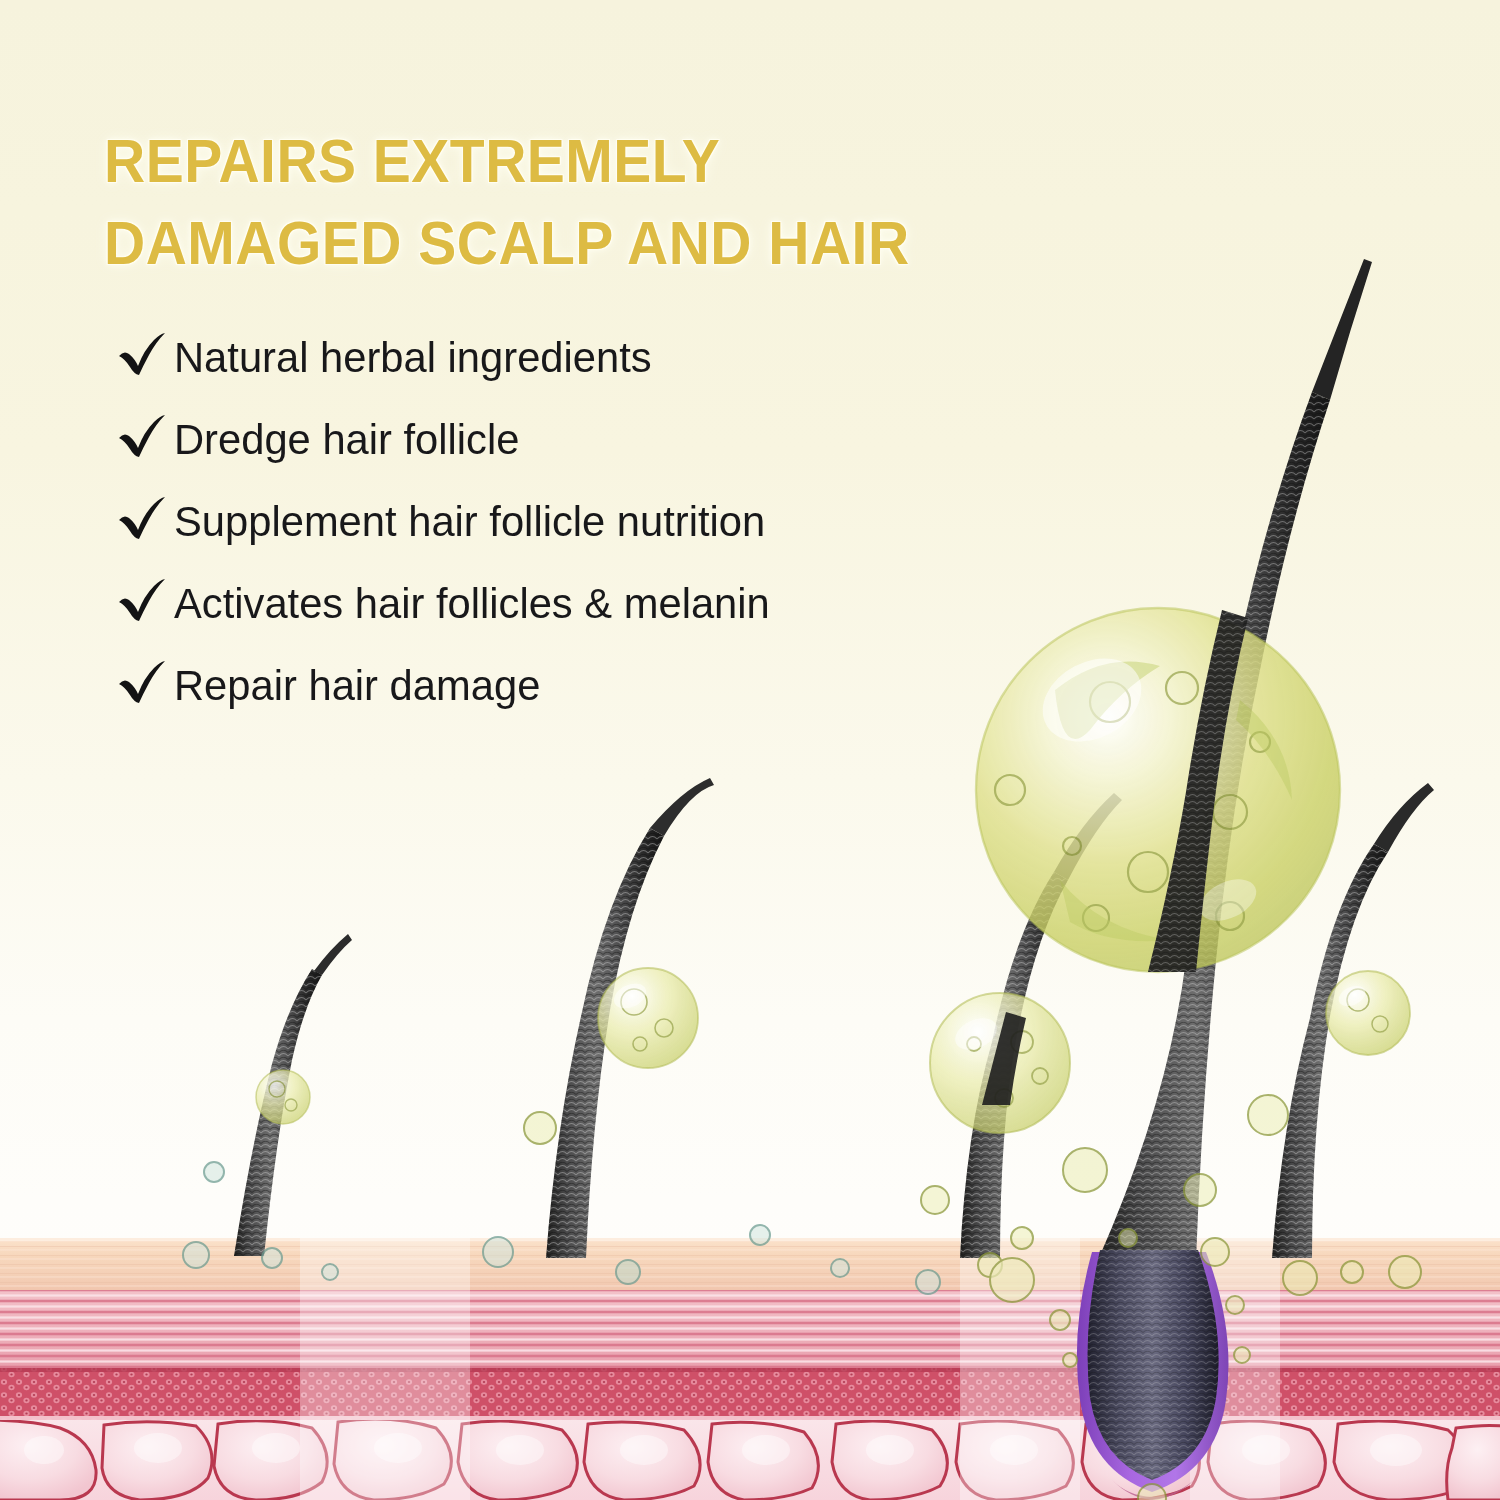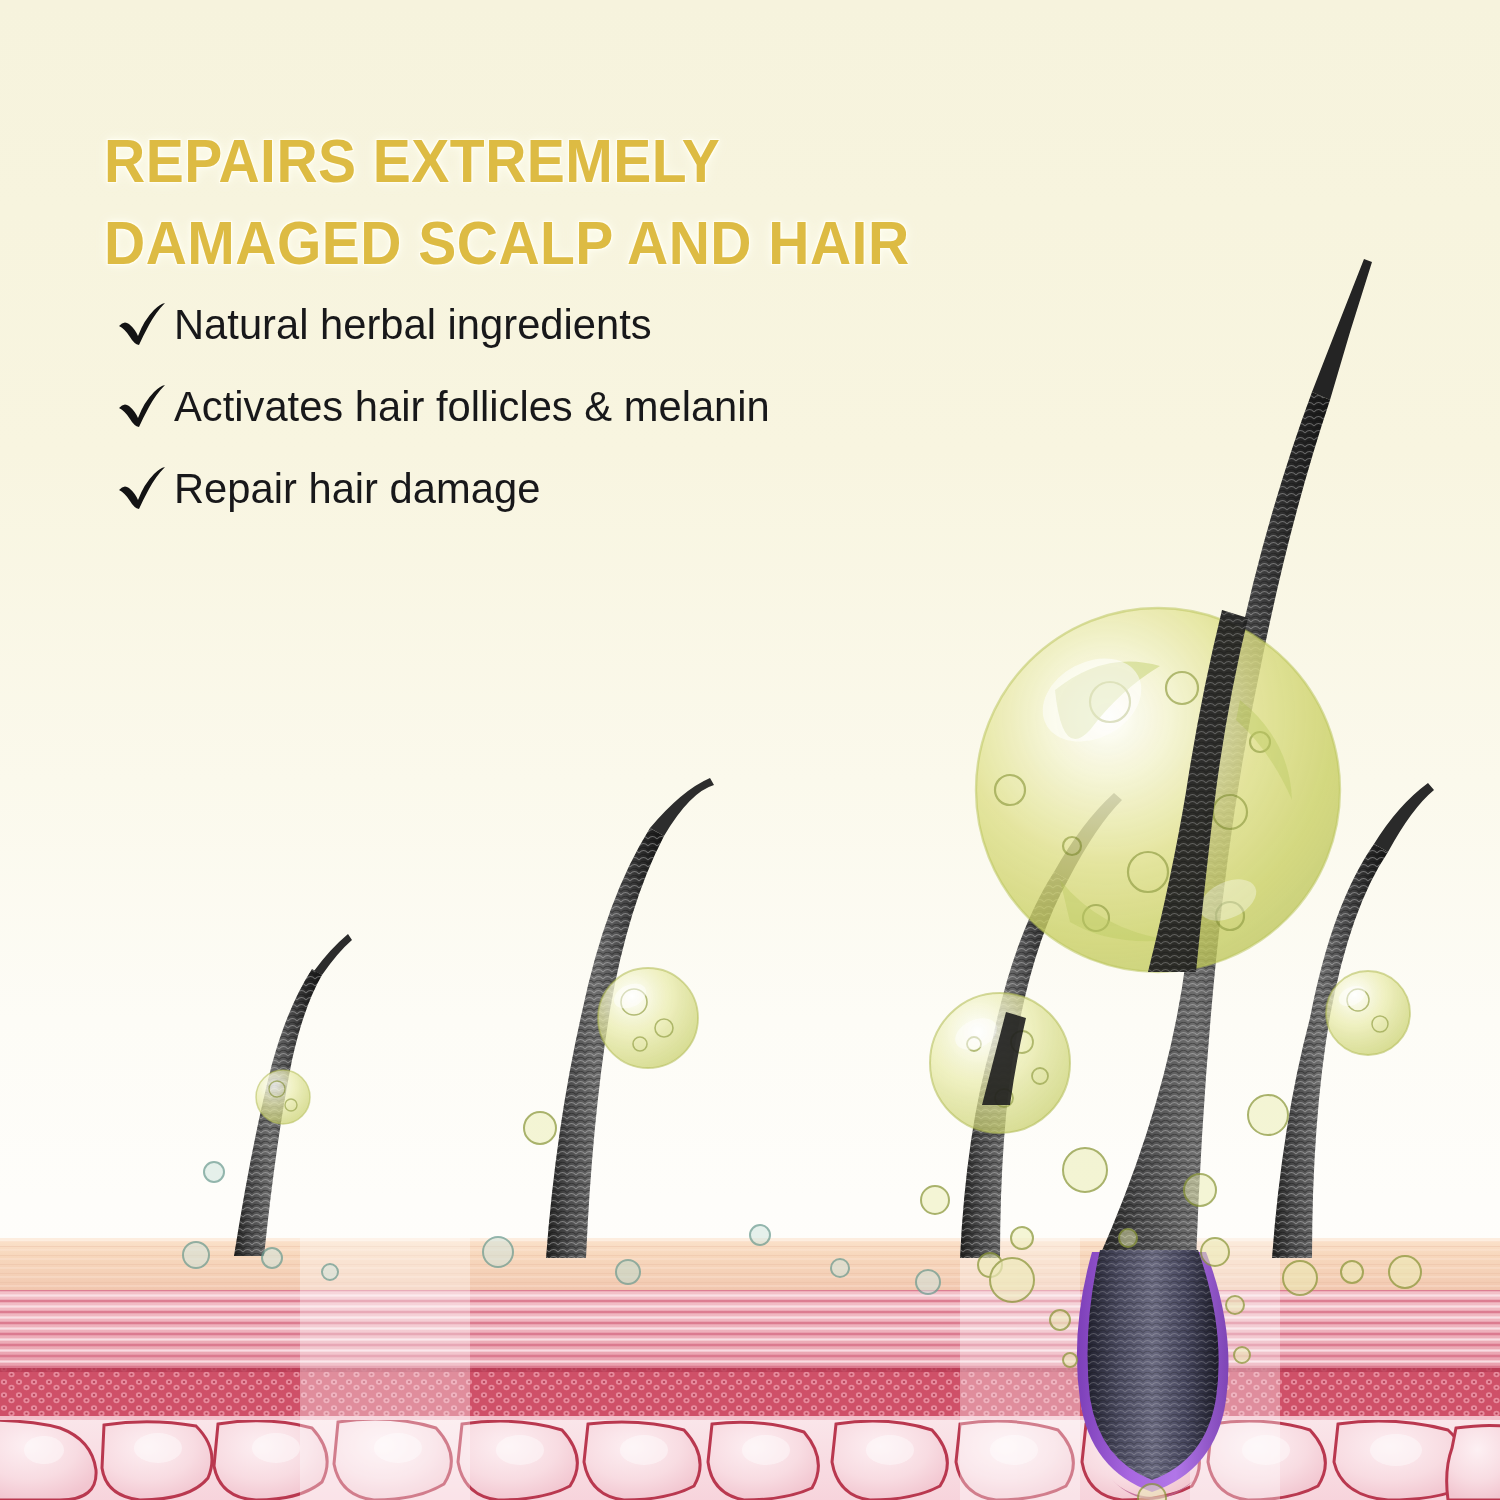--- a/index.html
+++ b/index.html
@@ -42,21 +42,21 @@
        0 0 14px rgba(255,255,240,.9);
   }
   #hl1{top:125px;}
   #hl2{top:207px;}
 
   .bullets{position:absolute;left:116px;top:300px;}
   .bullet{
     position:relative;
     height:82px;
     display:flex;
-    align-items:flex-start;
+    align-items:flex-end;
   }
   .check{
     width:52px;height:52px;
     flex:0 0 52px;
     display:block;
   }
   .btxt{
     font-family:"Liberation Sans Narrow","Liberation Sans",sans-serif;
     font-size:43px;
     font-weight:400;
@@ -371,21 +371,33 @@
 
     <div class="bullets" id="bullets">
   <div class="bullet">
     <svg class="check" viewBox="0 0 52 52">
       <path d="M3 26 Q8 20 13 24 Q19 29 22 36 Q28 20 38 10 Q44 4 49 3 Q40 12 33 25 Q27 36 23 45 Q18 44 14 37 Q9 29 3 26 Z" fill="#131314"></path>
     </svg>
     <span class="btxt">Natural herbal ingredients</span>
   </div>
 
 
-
+  <div class="bullet">
+    <svg class="check" viewBox="0 0 52 52">
+      <path d="M3 26 Q8 20 13 24 Q19 29 22 36 Q28 20 38 10 Q44 4 49 3 Q40 12 33 25 Q27 36 23 45 Q18 44 14 37 Q9 29 3 26 Z" fill="#131314"></path>
+    </svg>
+    <span class="btxt">Dredge hair follicle</span>
+  </div>
+
+  <div class="bullet">
+    <svg class="check" viewBox="0 0 52 52">
+      <path d="M3 26 Q8 20 13 24 Q19 29 22 36 Q28 20 38 10 Q44 4 49 3 Q40 12 33 25 Q27 36 23 45 Q18 44 14 37 Q9 29 3 26 Z" fill="#131314"></path>
+    </svg>
+    <span class="btxt">Supplement hair follicle nutrition</span>
+  </div>
 
   <div class="bullet">
     <svg class="check" viewBox="0 0 52 52">
       <path d="M3 26 Q8 20 13 24 Q19 29 22 36 Q28 20 38 10 Q44 4 49 3 Q40 12 33 25 Q27 36 23 45 Q18 44 14 37 Q9 29 3 26 Z" fill="#131314"></path>
     </svg>
     <span class="btxt">Activates hair follicles &amp; melanin</span>
   </div>
 
   <div class="bullet">
     <svg class="check" viewBox="0 0 52 52">

